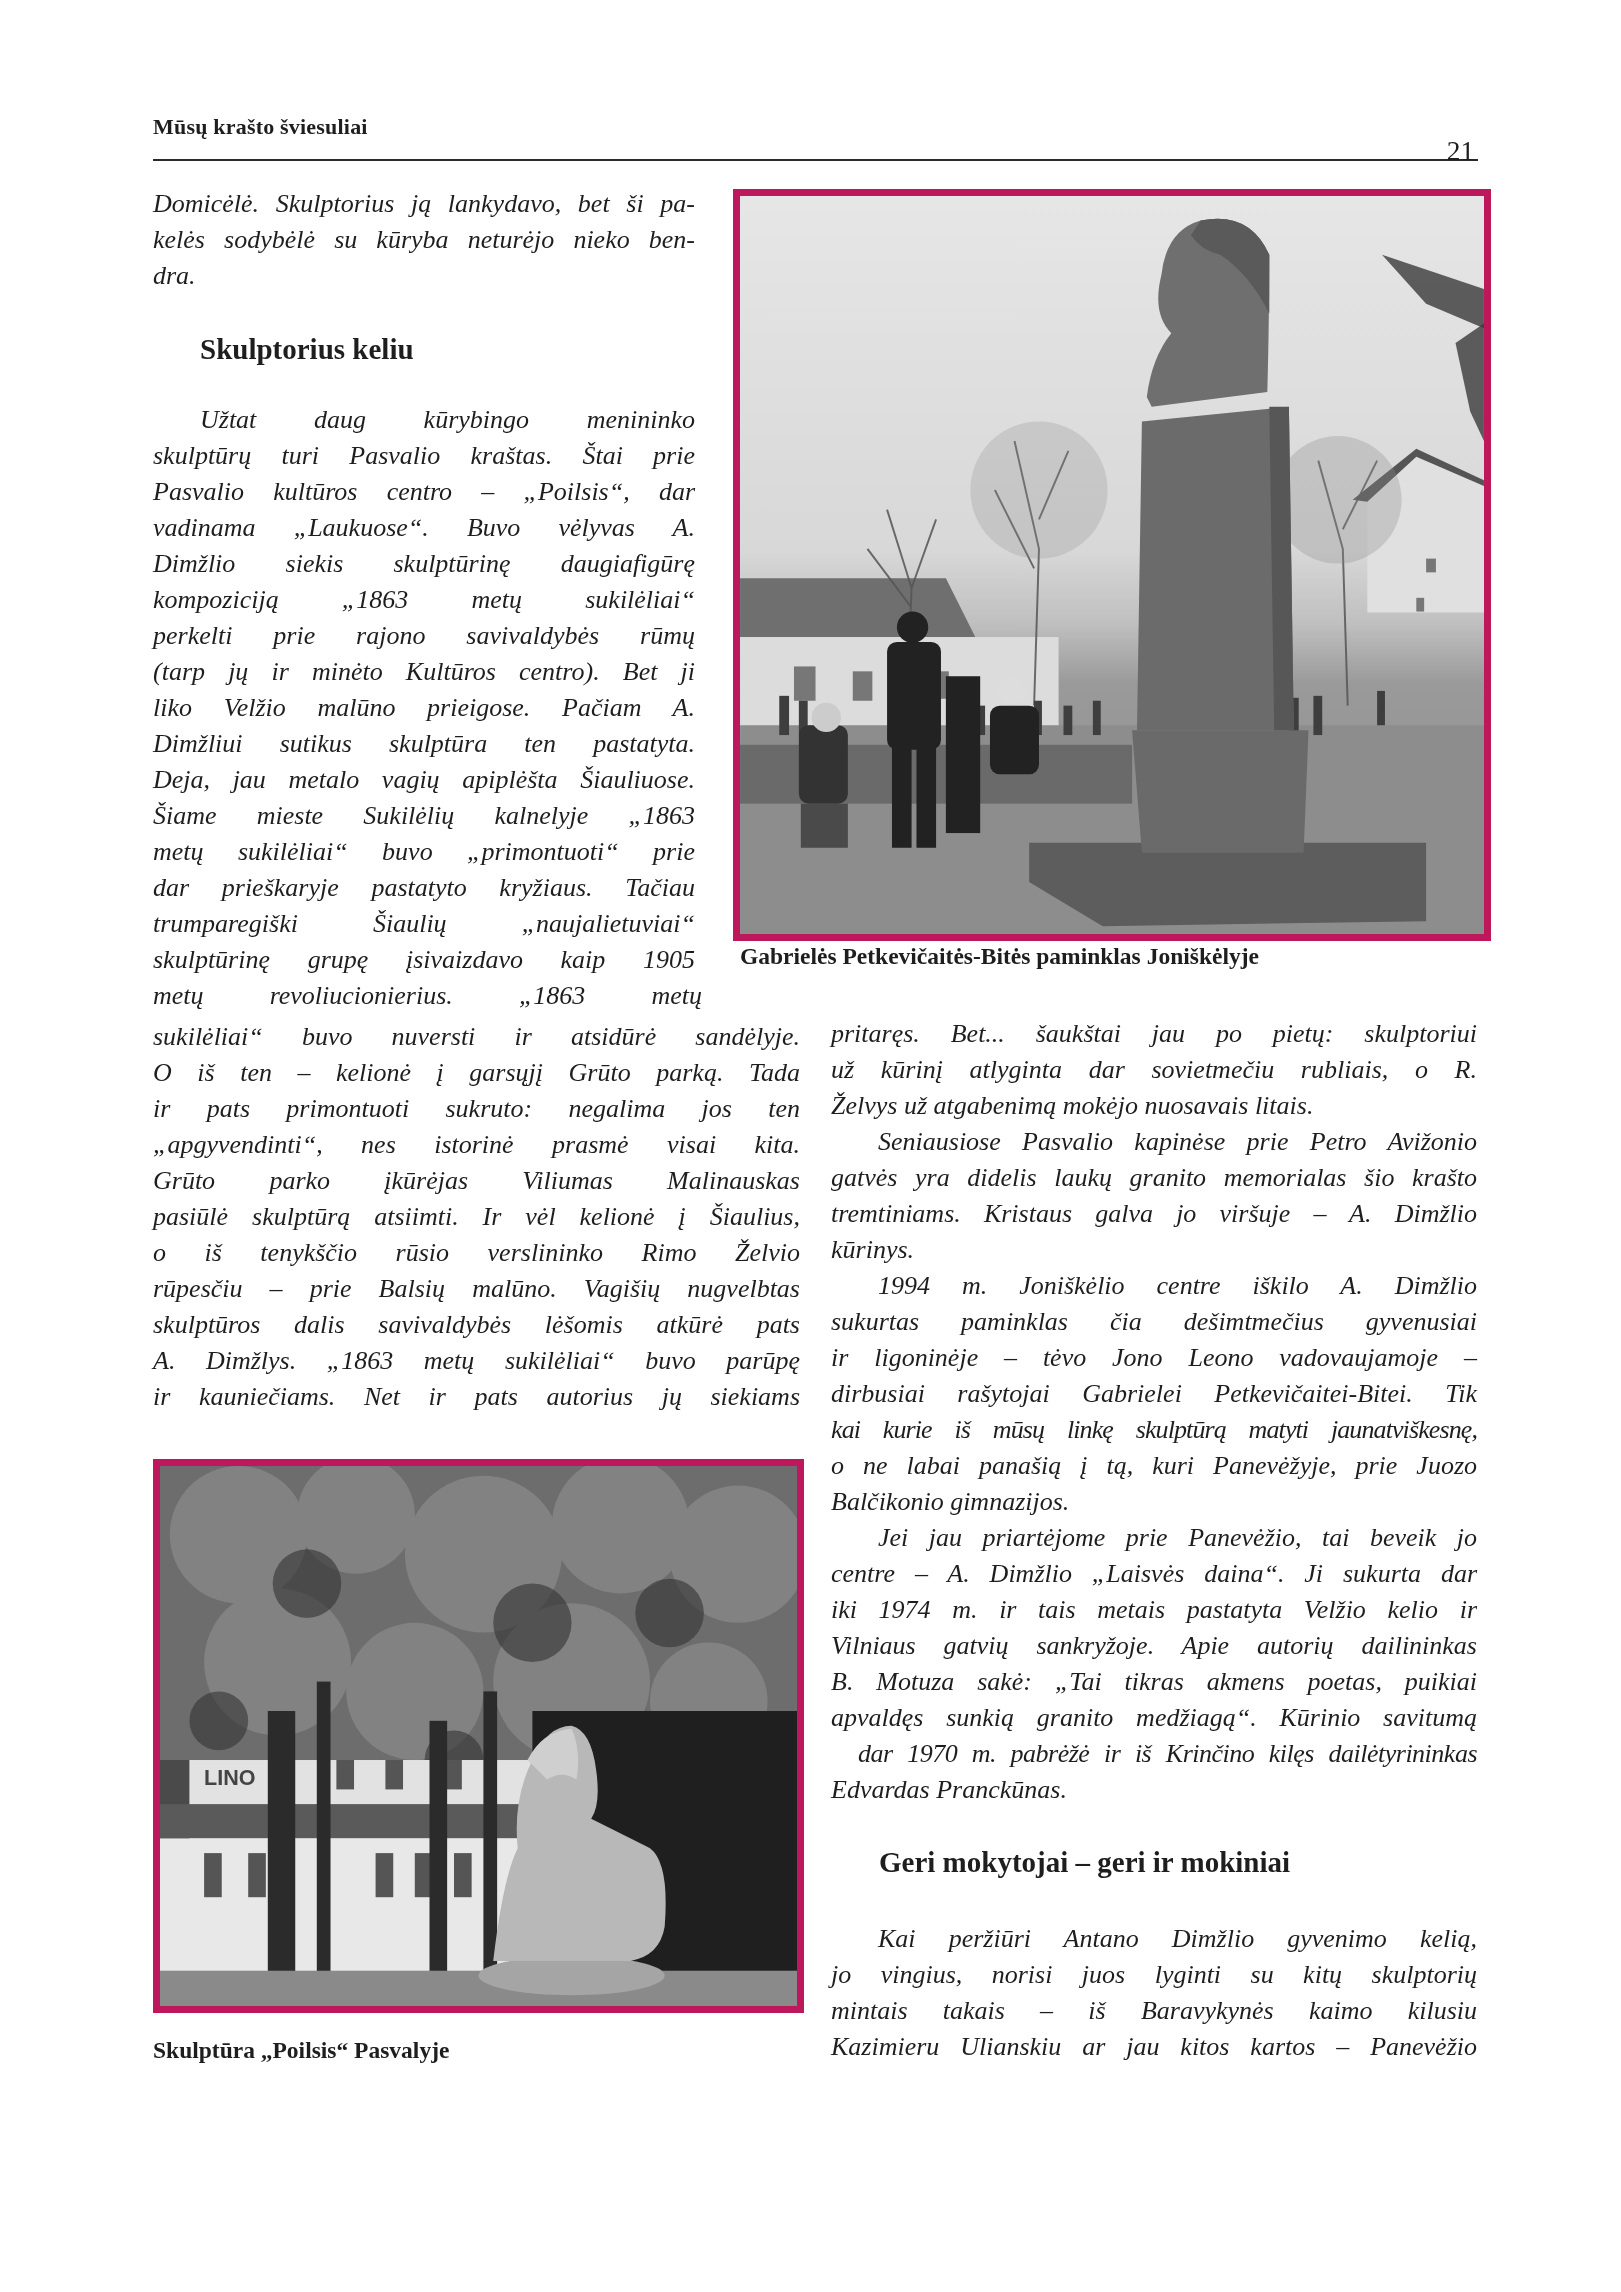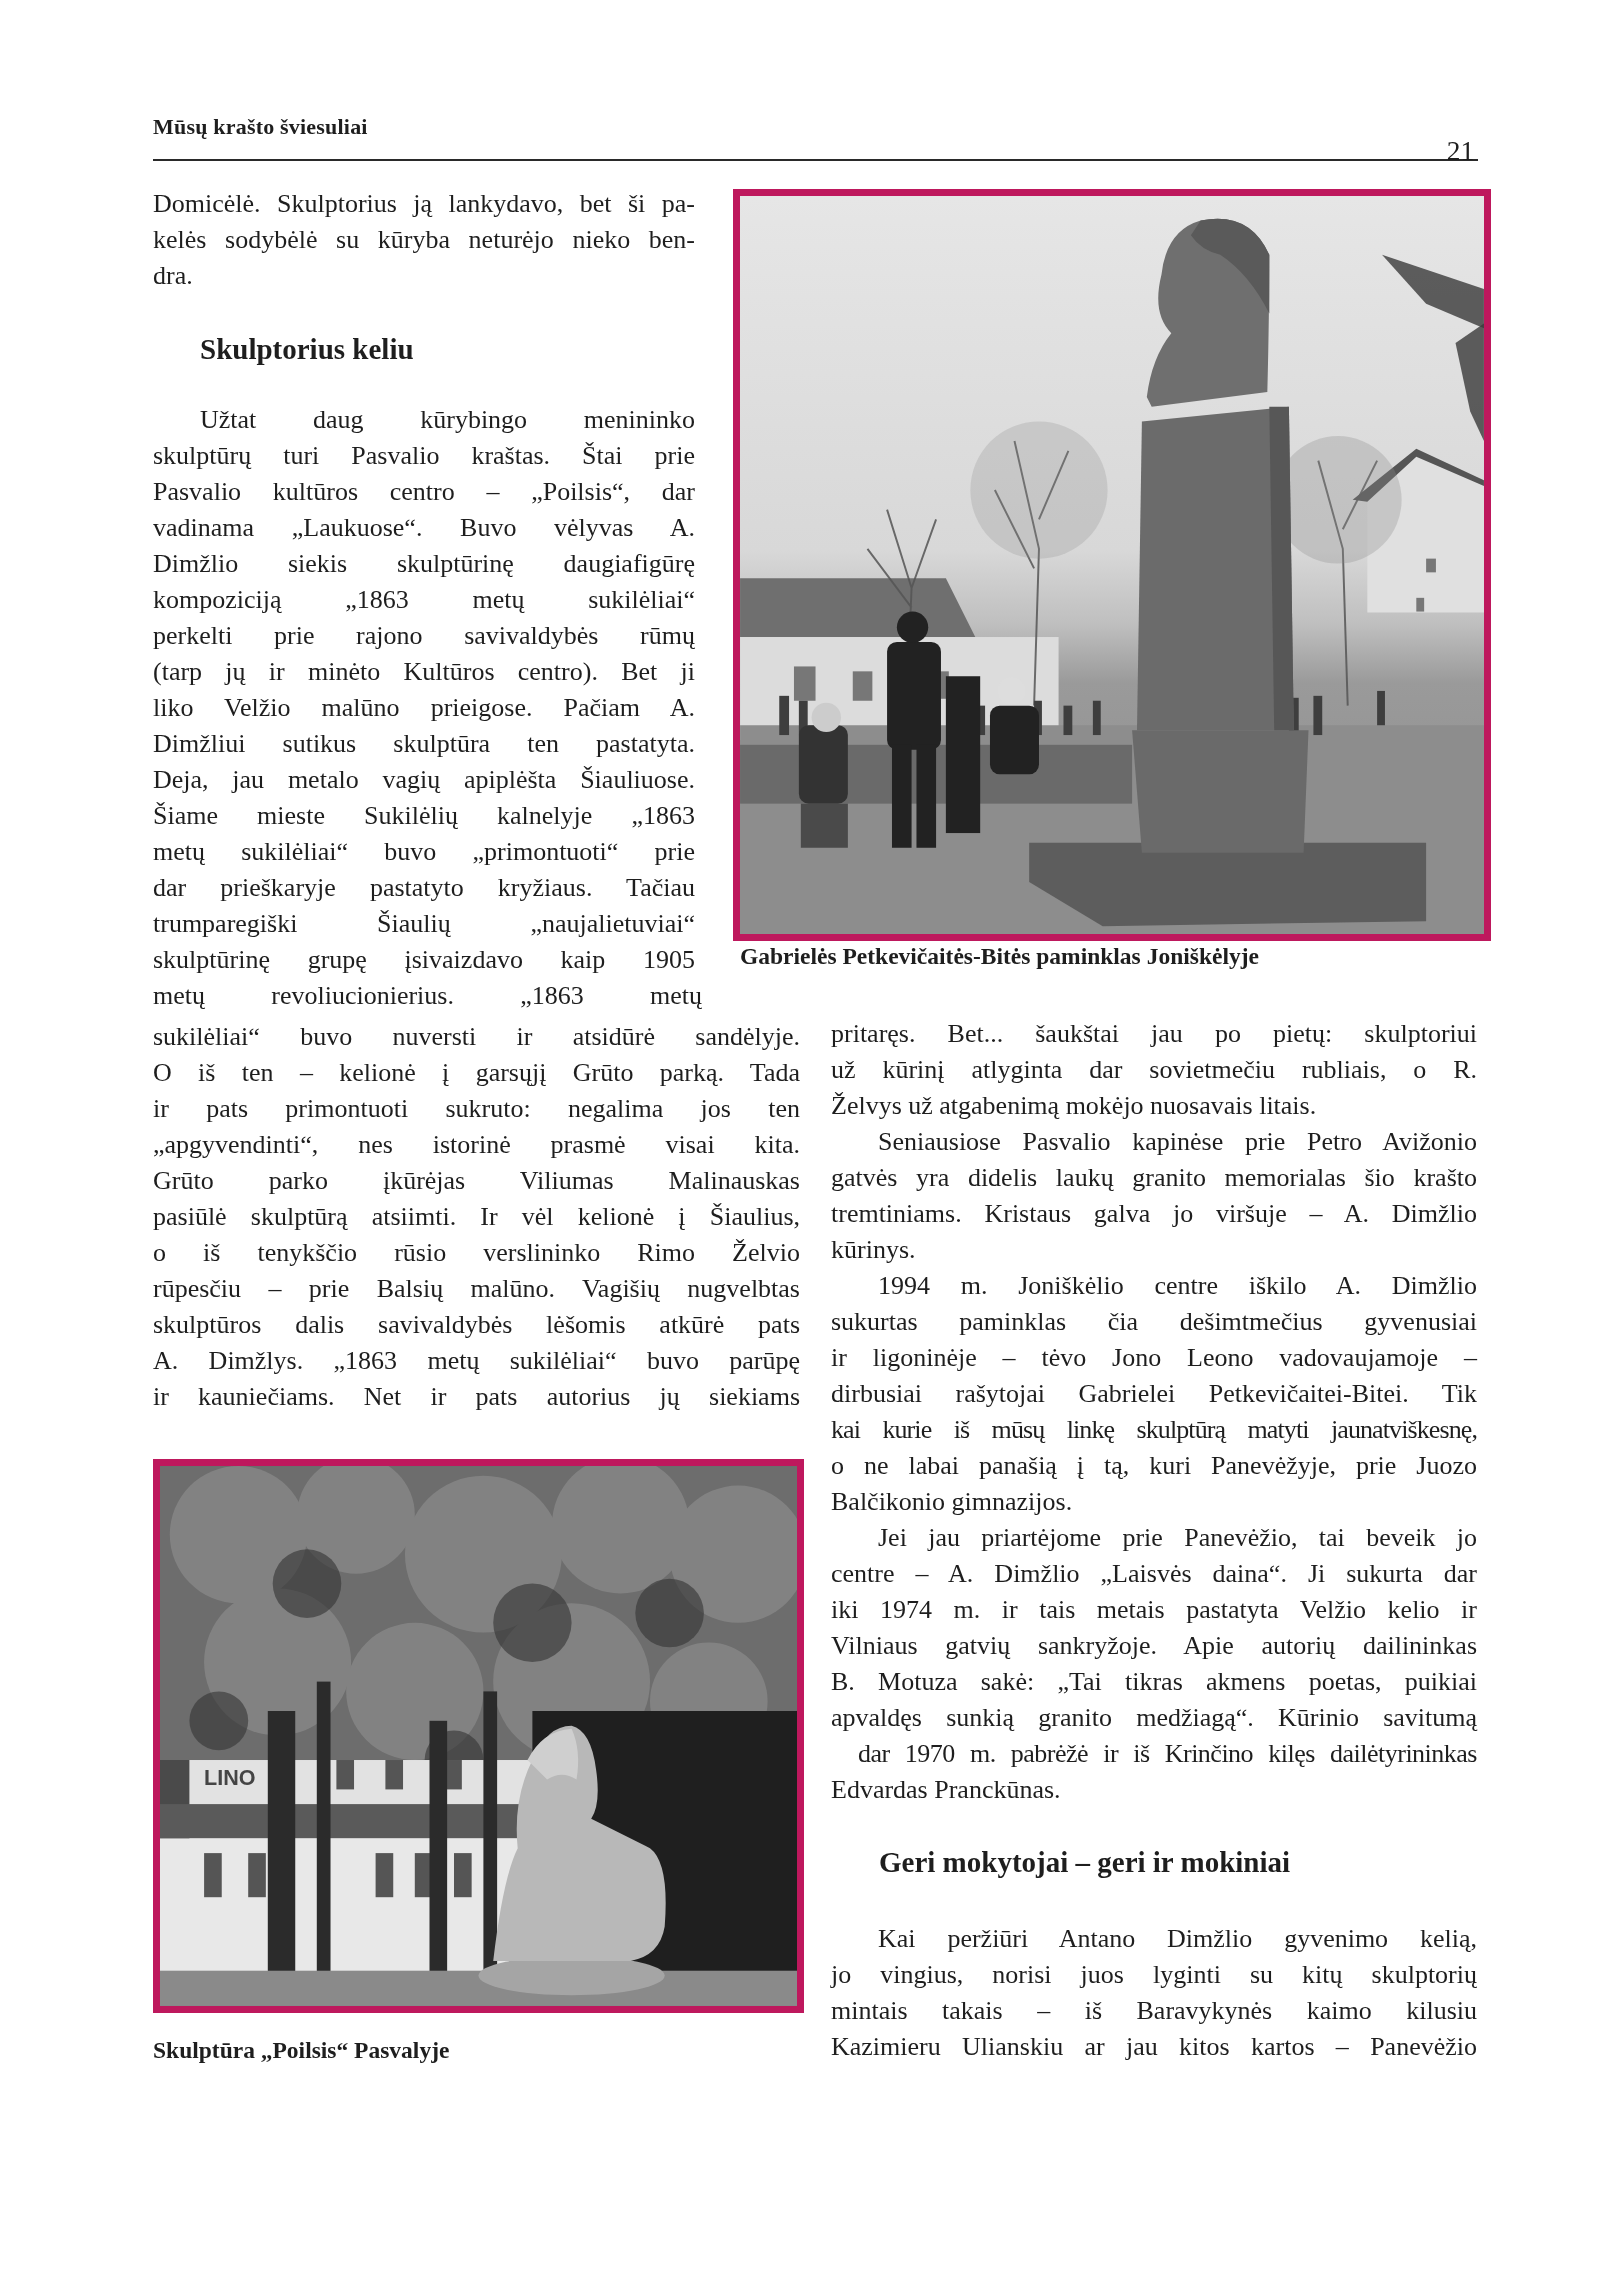--- a/index.html
+++ b/index.html
@@ -4,21 +4,21 @@
 <style>
   html, body { margin: 0; padding: 0; background: #ffffff; }
   body { width: 1621px; height: 2293px; position: relative; overflow: hidden;
          font-family: "Liberation Serif", "DejaVu Serif", serif; color: #1e1e1e; }
   .running-head { position: absolute; left: 153px; top: 110px; width: 1325px; height: 49px;
                   border-bottom: 2px solid #2a2a2a; }
   .running-title { position: absolute; left: 0; top: 3.9px; font-weight: bold; font-size: 22px; letter-spacing: 0.2px; }
   .page-number { position: absolute; right: 3.9px; top: 9.8px; font-weight: normal; font-size: 27.4px; margin-top: 16px; }
 
   .txt { position: absolute; font-size: 26px; line-height: 36px; text-align: justify; }
-  .txt .line { display: block; text-align: justify; text-align-last: justify; white-space: nowrap; }
+  .txt .line { display: block; text-align: justify; text-align-last: justify; white-space: nowrap; font-style: italic; }
   .txt .line.last { text-align-last: left; }
 
   .h2 { position: absolute; font-weight: bold; font-size: 29px; }
 
   .photo { position: absolute; border: 7px solid #be185d; overflow: hidden; }
   .caption { position: absolute; font-weight: bold; font-size: 23.5px; white-space: nowrap; }
 
   
   #photo1 { left: 733px; top: 189px; width: 744px; height: 738px;
             background: linear-gradient(#e6e6e6 0%, #d8d8d8 48%, #bfbfbf 58%, #9a9a9a 66%, #8a8a8a 100%); }

